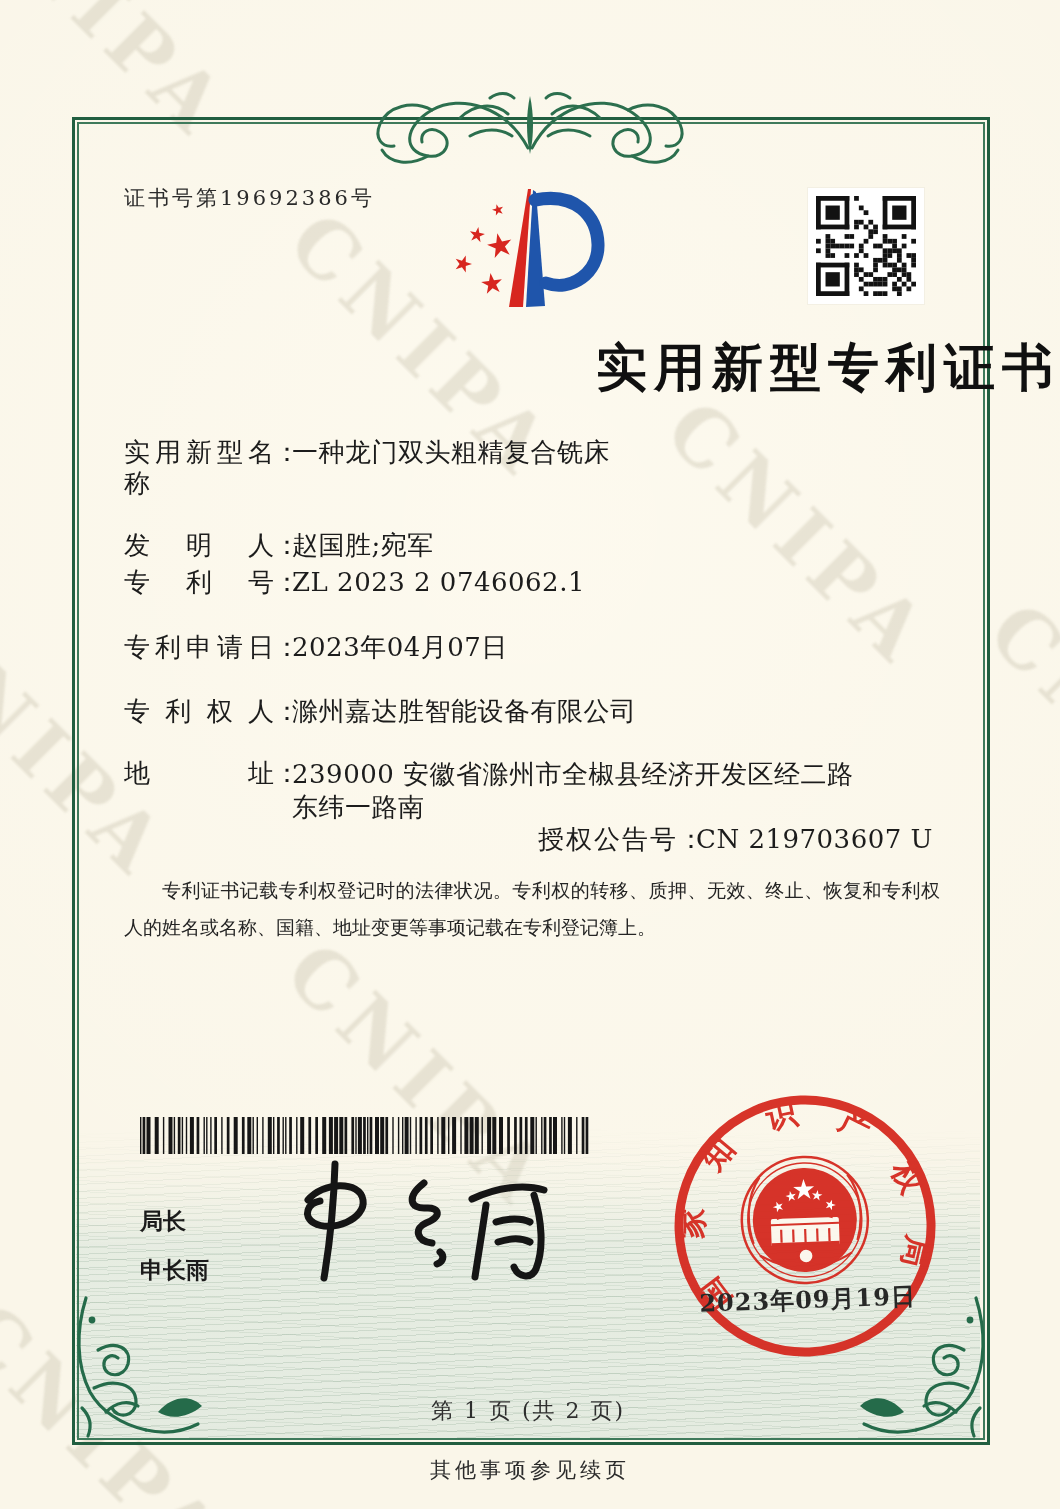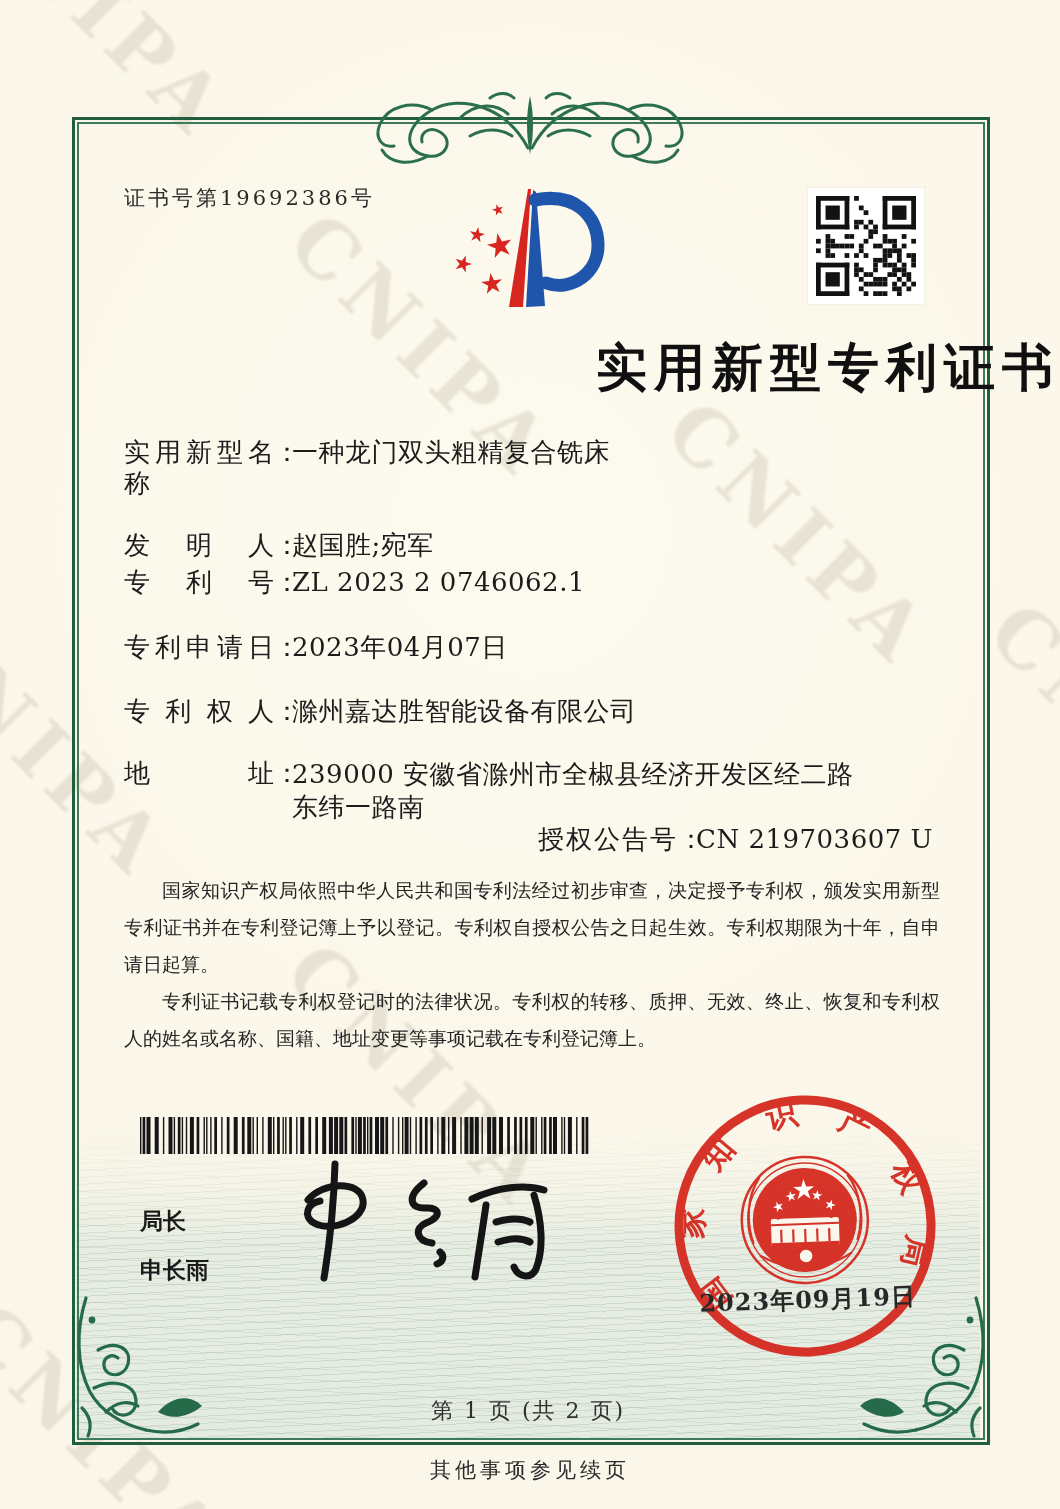--- a/index.html
+++ b/index.html
@@ -297,21 +297,20 @@
 <div class="frow" style="top:758px;">
   <span class="f-label">地址</span><span class="f-colon">：</span><span class="f-value" style="width:585px;line-height:33px;">239000 安徽省滁州市全椒县经济开发区经二路东纬一路南</span>
 </div>
 <div class="frow grant" style="top:824px;height:32px;">
   <span class="sub2">
     <span class="f-label2">授权公告号</span><span class="f-colon">：</span><span class="f-value">CN 219703607 U</span>
   </span>
 </div>
 
 <div class="legal">
-  <p>国家知识产权局依照中华人民共和国专利法经过初步审查，决定授予专利权，颁发实用新型专利证书并在专利登记簿上予以登记。专利权自授权公告之日起生效。专利权期限为十年，自申请日起算。</p>
   <p>专利证书记载专利权登记时的法律状况。专利权的转移、质押、无效、终止、恢复和专利权人的姓名或名称、国籍、地址变更等事项记载在专利登记簿上。</p>
 </div>
 
 <svg class="barcode" id="barcode-svg" width="456" height="37" viewBox="0 0 456 37">
     <rect x="0.0" y="0" width="1.4" height="37" fill="#161616"></rect>
     <rect x="2.6" y="0" width="2.7" height="37" fill="#161616"></rect>
     <rect x="6.5" y="0" width="4.0" height="37" fill="#161616"></rect>
     <rect x="14.7" y="0" width="4.0" height="37" fill="#161616"></rect>
     <rect x="22.9" y="0" width="1.4" height="37" fill="#161616"></rect>
     <rect x="28.5" y="0" width="4.0" height="37" fill="#161616"></rect>

